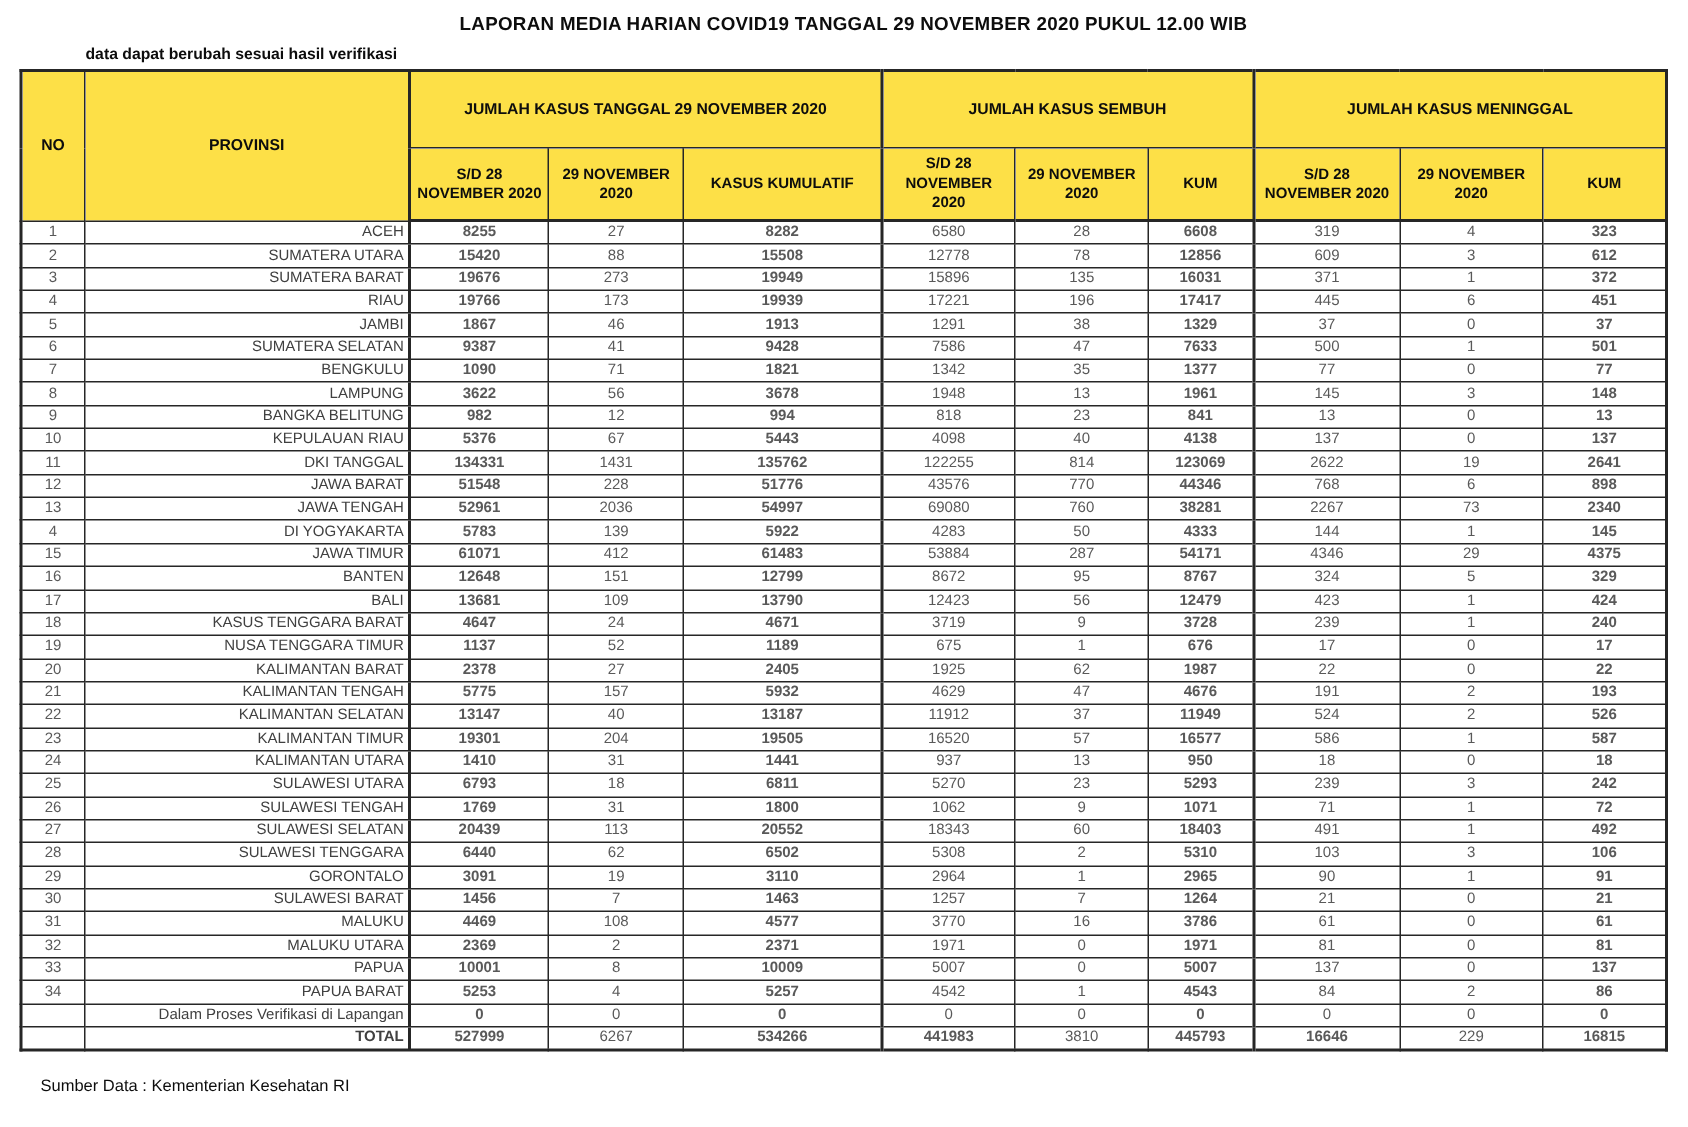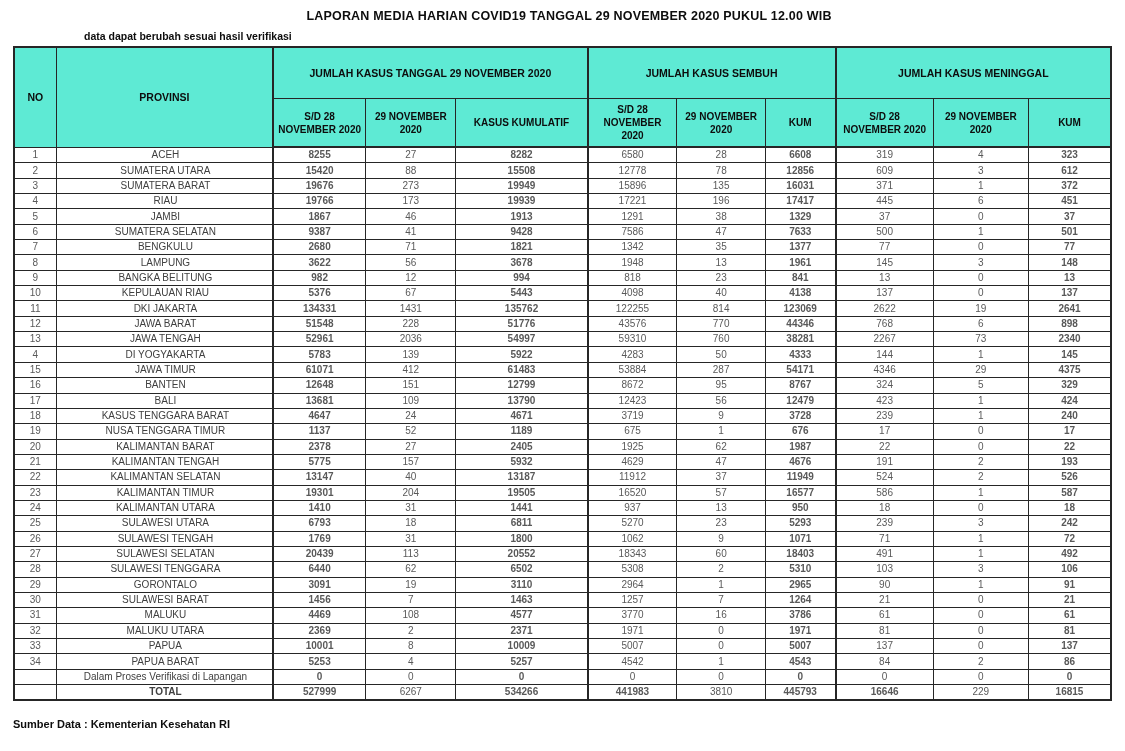--- a/index.html
+++ b/index.html
@@ -16,68 +16,68 @@
     text-align: center;
     font-weight: 700;
     font-size: 12.5px;
     padding-top: 9px;
     letter-spacing: 0.2px;
     padding-left: 13px;
   }
   .data-note {
     font-weight: 700;
     font-size: 10.5px;
-    margin: 7px 0 4px 84px;
+    margin: 7px 0 4px 57px;
   }
   table.report {
     border-collapse: collapse;
     table-layout: fixed;
     margin-left: 13px;
     width: 1099px;
     border: 2px solid #262626;
   }
   .report th, .report td {
     border: 1px solid #262626;
     overflow: hidden;
   }
   .report thead th {
-    background: #5eead4;
+    background: #fde047;
     font-weight: 700;
     text-align: center;
     vertical-align: middle;
     padding: 2px 3px;
     color: #0d0d0d;
     margin-top: 24px;
   }
   .report thead tr.grp th { font-size: 10.5px; height: 46px; }
   .report thead tr.sub th { font-size: 10px;  height: 43px; line-height: 1.3; border-bottom: 2px solid #262626; }
   .report tbody td {
     font-size: 10px;
     height: 14.35px;
     line-height: 1;
     padding: 0 3px;
     text-align: center;
     vertical-align: middle;
     white-space: nowrap;
     color: #595959;
   }
   .report td.prov {
-    text-align: center;
+    text-align: right;
     padding-left: 5px;
     color: #404040;
   }
   .v-bold  { font-weight: 700; color: #0d0d0d; }
   .v-mid   { color: #595959; }
   .v-light { color: #8c8c8c; }
   .gl      { border-left: 2px solid #262626 !important; }
   .total-label { font-weight: 700; color: #0d0d0d; }
   .source-note {
-    font-weight: 700;
+    font-weight: 400;
     font-size: 11px;
-    margin: 17px 0 0 13px;
+    margin: 17px 0 0 27px;
   }
 </style>
 </head>
 <body>
 
 <div class="page-title">LAPORAN MEDIA HARIAN COVID19 TANGGAL 29 NOVEMBER 2020 PUKUL 12.00 WIB</div>
 <div class="data-note">data dapat berubah sesuai hasil verifikasi</div>
 
 <table class="report">
   <colgroup>
@@ -188,21 +188,21 @@
         <td class="v-mid gl">7586</td>
         <td class="v-light">47</td>
         <td class="v-bold">7633</td>
         <td class="v-mid gl">500</td>
         <td class="v-light">1</td>
         <td class="v-bold">501</td>
       </tr>
       <tr>
         <td class="no-cell">7</td>
         <td class="prov">BENGKULU</td>
-        <td class="v-bold gl">2680</td>
+        <td class="v-bold gl">1090</td>
         <td class="v-light">71</td>
         <td class="v-bold">1821</td>
         <td class="v-mid gl">1342</td>
         <td class="v-light">35</td>
         <td class="v-bold">1377</td>
         <td class="v-mid gl">77</td>
         <td class="v-light">0</td>
         <td class="v-bold">77</td>
       </tr>
       <tr>
@@ -239,21 +239,21 @@
         <td class="v-bold">5443</td>
         <td class="v-mid gl">4098</td>
         <td class="v-light">40</td>
         <td class="v-bold">4138</td>
         <td class="v-mid gl">137</td>
         <td class="v-light">0</td>
         <td class="v-bold">137</td>
       </tr>
       <tr>
         <td class="no-cell">11</td>
-        <td class="prov">DKI JAKARTA</td>
+        <td class="prov">DKI TANGGAL</td>
         <td class="v-bold gl">134331</td>
         <td class="v-light">1431</td>
         <td class="v-bold">135762</td>
         <td class="v-mid gl">122255</td>
         <td class="v-light">814</td>
         <td class="v-bold">123069</td>
         <td class="v-mid gl">2622</td>
         <td class="v-light">19</td>
         <td class="v-bold">2641</td>
       </tr>
@@ -269,21 +269,21 @@
         <td class="v-mid gl">768</td>
         <td class="v-light">6</td>
         <td class="v-bold">898</td>
       </tr>
       <tr>
         <td class="no-cell">13</td>
         <td class="prov">JAWA TENGAH</td>
         <td class="v-bold gl">52961</td>
         <td class="v-light">2036</td>
         <td class="v-bold">54997</td>
-        <td class="v-mid gl">59310</td>
+        <td class="v-mid gl">69080</td>
         <td class="v-light">760</td>
         <td class="v-bold">38281</td>
         <td class="v-mid gl">2267</td>
         <td class="v-light">73</td>
         <td class="v-bold">2340</td>
       </tr>
       <tr>
         <td class="no-cell">4</td>
         <td class="prov">DI YOGYAKARTA</td>
         <td class="v-bold gl">5783</td>

